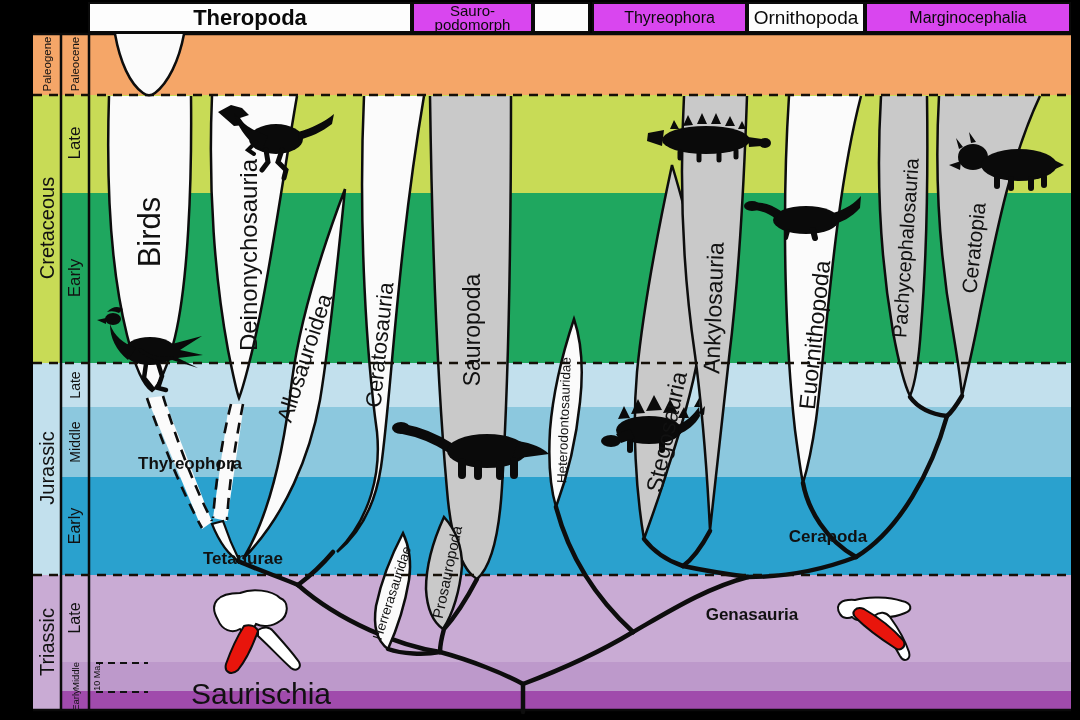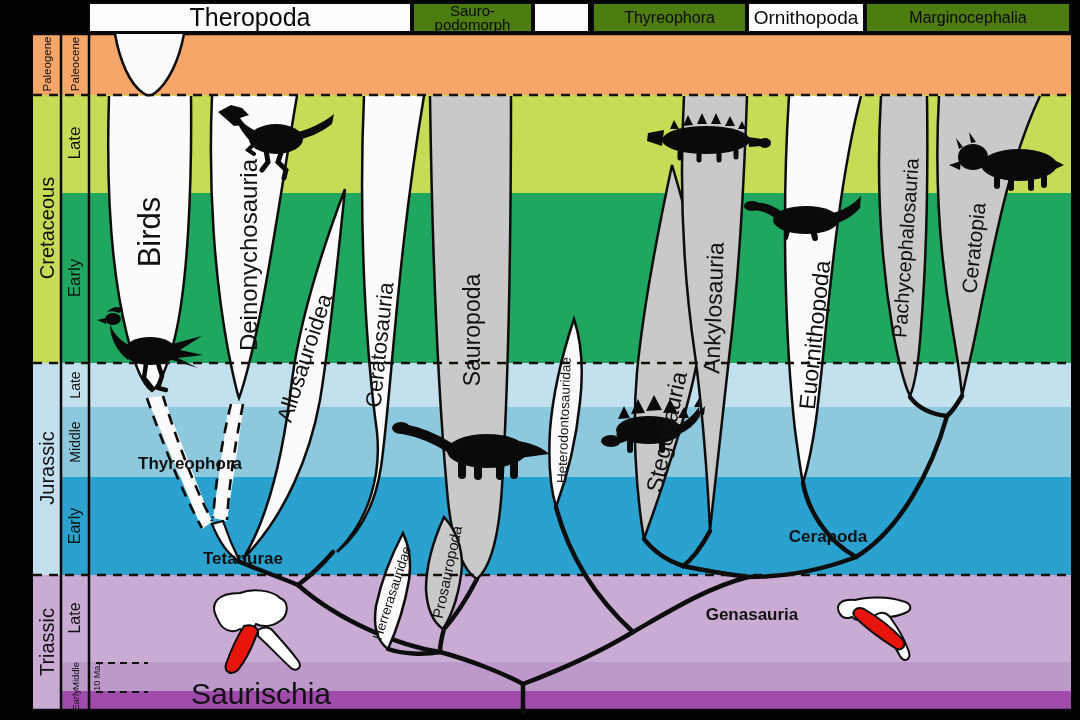--- a/index.html
+++ b/index.html
@@ -4,21 +4,21 @@
 <style>
   html,body{margin:0;padding:0;background:#000;}
   #stage{position:relative;width:1080px;height:720px;background:#000;overflow:hidden;
          font-family:"Liberation Sans",sans-serif;}
   .band{position:absolute;left:89px;width:982px;}
   .tcell{position:absolute;}
   .hbox{position:absolute;top:2px;height:31px;box-sizing:border-box;border:2.5px solid #0a0a0a;
         display:flex;align-items:center;justify-content:center;text-align:center;
         color:#0a0a0a;font-size:16px;line-height:1;}
   .white{background:#fdfdfd;}
-  .gray{background:#4d7c0f;}
+  .gray{background:#d946ef;}
   svg{position:absolute;left:0;top:0;}
   .lbl{position:absolute;white-space:nowrap;color:#111;transform-origin:center;z-index:30;}
   .bold{font-weight:bold;}
 </style>
 </head>
 <body>
 
 <div id="stage">
 
   <div class="band" style="top:33px;height:62px;background:#F5A668;"></div>
@@ -38,21 +38,21 @@
   <div class="tcell" style="left:61px;top:193px;width:28px;height:170px;background:#1FA75F;"></div>
   <div class="tcell" style="left:33px;top:363px;width:28px;height:212px;background:#C2E0ED;"></div>
   <div class="tcell" style="left:61px;top:363px;width:28px;height:44px;background:#C2E0ED;"></div>
   <div class="tcell" style="left:61px;top:407px;width:28px;height:70px;background:#8CC8DE;"></div>
   <div class="tcell" style="left:61px;top:477px;width:28px;height:98px;background:#2AA1CE;"></div>
   <div class="tcell" style="left:33px;top:575px;width:28px;height:135px;background:#C9ABD4;"></div>
   <div class="tcell" style="left:61px;top:575px;width:28px;height:87px;background:#C9ABD4;"></div>
   <div class="tcell" style="left:61px;top:662px;width:28px;height:29px;background:#BD99CB;"></div>
   <div class="tcell" style="left:61px;top:691px;width:28px;height:19px;background:#A04BAC;"></div>
 
-  <div class="hbox white" style="left:88px;width:324px;font-size:25px;">
+  <div class="hbox white" style="left:88px;width:324px;font-size:22px;font-weight:bold;">
     <span>Theropoda</span>
   </div>
   <div class="hbox gray" style="left:412px;width:121px;font-size:15px;line-height:14px;flex-direction:column;">
     <span>Sauro-</span>
     <span>podomorph</span>
   </div>
   <div class="hbox white" style="left:533px;width:57px;"></div>
   <div class="hbox gray" style="left:592px;width:155px;">
     <span>Thyreophora</span>
   </div>

